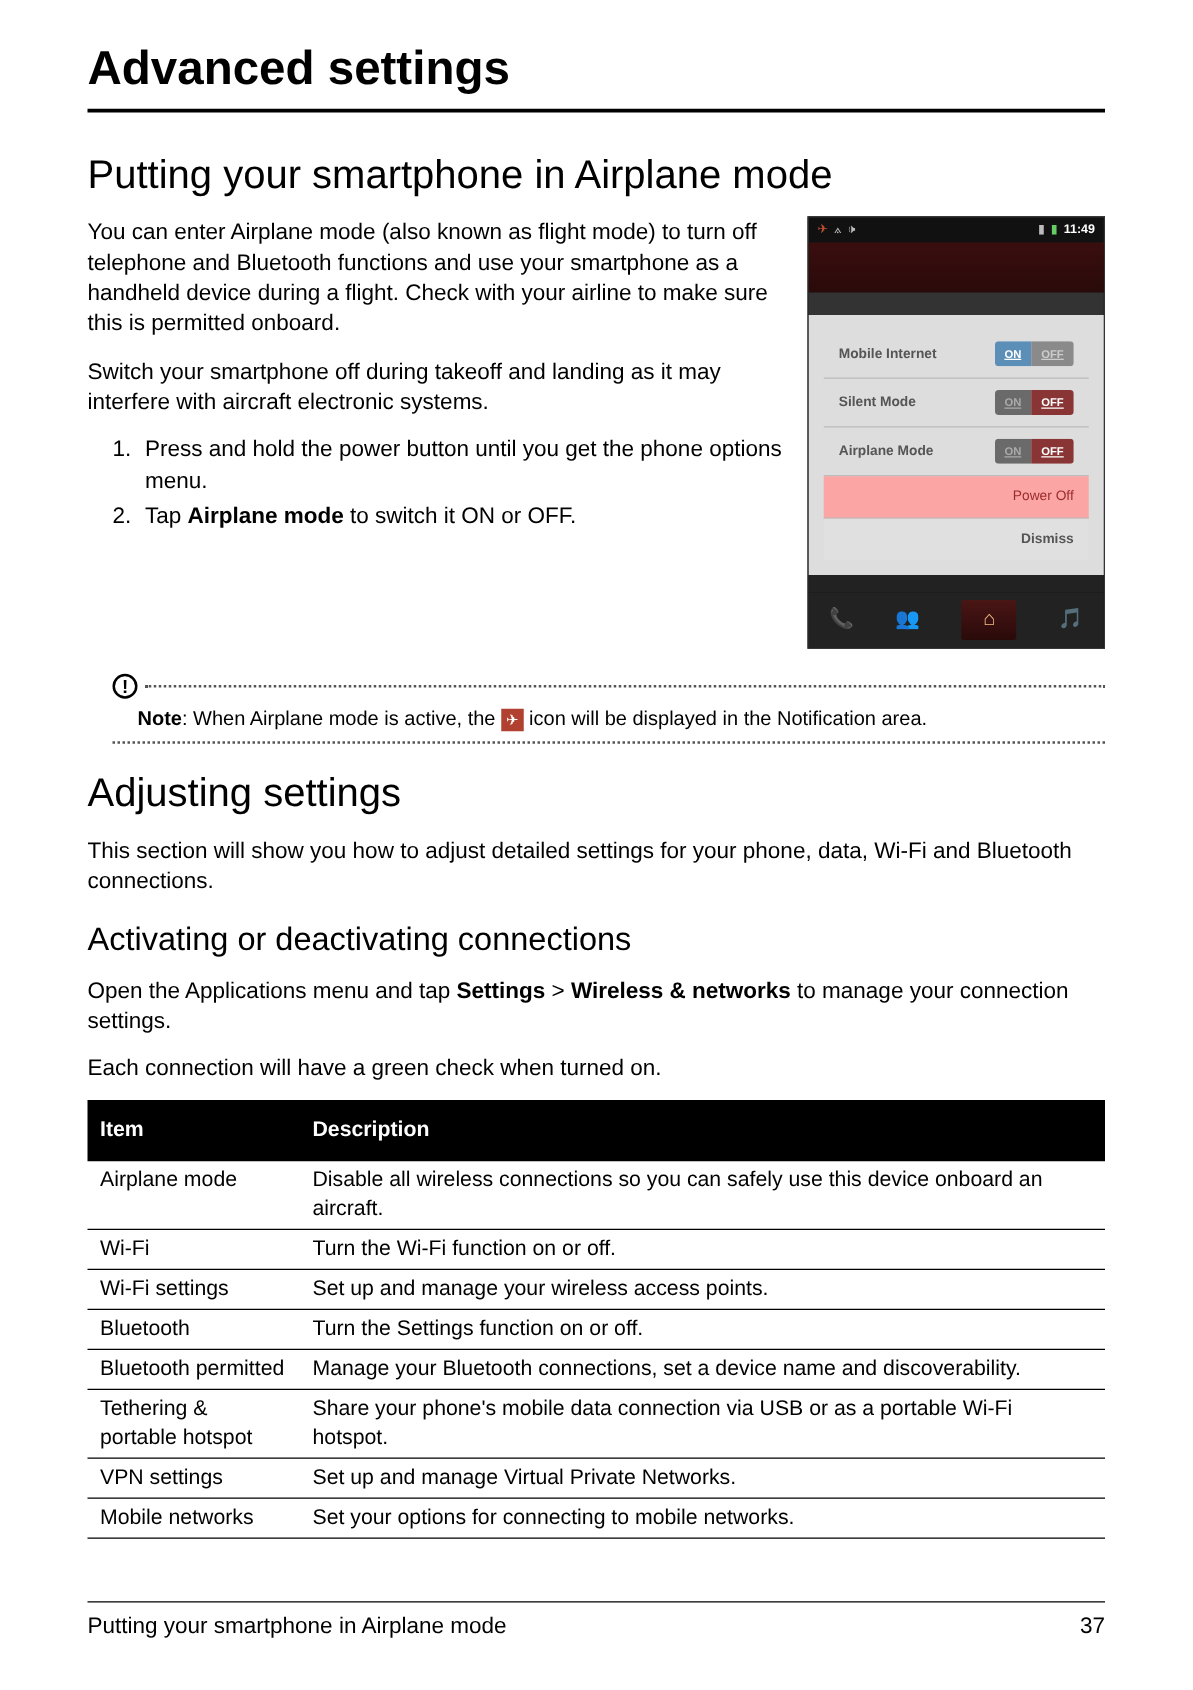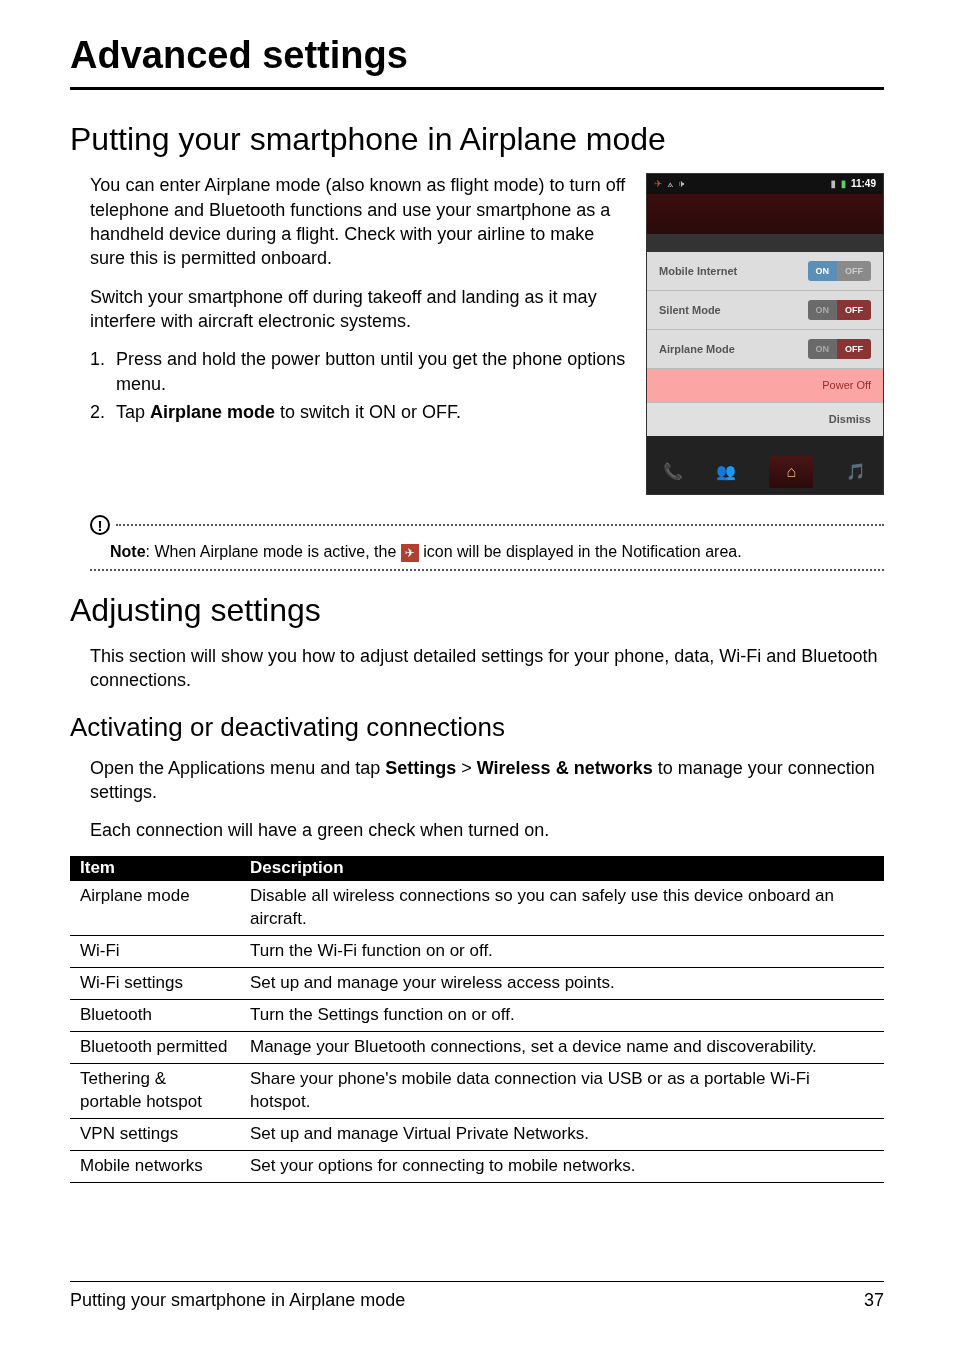--- a/index.html
+++ b/index.html
@@ -24,21 +24,21 @@
   h2.section {
     font-size: 32px;
     font-weight: normal;
     margin: 18px 0 12px 0;
   }
   h3.subsection {
     font-size: 26px;
     font-weight: normal;
     margin: 18px 0 10px 0;
   }
-  .body-indent { margin-left: 20px; }
+  .body-indent { }
   .para { margin-bottom: 14px; }
   ol.steps { margin-left: 40px; }
   ol.steps li { margin-bottom: 4px; padding-left: 6px; }
   .float-right-img {
     float: right;
     width: 238px;
     margin-left: 14px;
     margin-bottom: 10px;
   }
   .phone-frame {
@@ -52,31 +52,31 @@
     display: flex;
     justify-content: space-between;
     align-items: center;
     padding: 3px 6px;
     font-size: 10px;
     color: #bbb;
   }
   .status-left span, .status-right span { margin: 0 1px; }
   .red-band { height: 40px; background: linear-gradient(#3a0e0e, #2a0a0a); }
   .gray-band { height: 18px; background: #333; }
-  .menu-area { background: #ddd; padding: 0; }
+  .menu-area { background: #ddd; padding: 12px; }
   .menu-row {
     display: flex;
     justify-content: space-between;
     align-items: center;
     padding: 9px 12px;
     border-bottom: 1px solid #bbb;
   }
   .menu-label { color: #555; font-weight: bold; font-size: 11px; }
   .toggle { display: flex; font-size: 9px; font-weight: bold; border-radius: 3px; overflow: hidden; }
-  .tog-seg { padding: 4px 8px; }
+  .tog-seg { padding: 4px 8px; text-decoration: underline; }
   .tog-on-active { background: #5b8fb8; color: #fff; }
   .tog-on-inactive { background: #6a6a6a; color: #aaa; }
   .tog-off-active { background: #8a3535; color: #fff; }
   .tog-off-inactive { background: #8a8a8a; color: #ccc; }
   .menu-row.center {
     justify-content: flex-end;
     color: #9a2b2b;
     font-weight: normal;
     background: #fca5a5;
   }
@@ -127,21 +127,21 @@
     line-height: 18px;
     vertical-align: middle;
   }
   .settings-table {
     width: 100%;
     border-collapse: collapse;
     margin: 12px 0;
     font-size: 17px;
   }
   .settings-table thead tr { background: #000; color: #fff; }
-  .settings-table th { text-align: left; padding: 1px 10px; font-weight: bold; }
+  .settings-table th { text-align: left; padding: 13px 10px; font-weight: bold; }
   .settings-table td { padding: 4px 10px; border-bottom: 1px solid #000; vertical-align: top; }
   .settings-table td:first-child { width: 170px; }
   .footer {
     position: absolute;
     bottom: 40px;
     left: 70px;
     right: 70px;
     border-top: 1px solid #000;
     padding-top: 6px;
     font-size: 18px;

